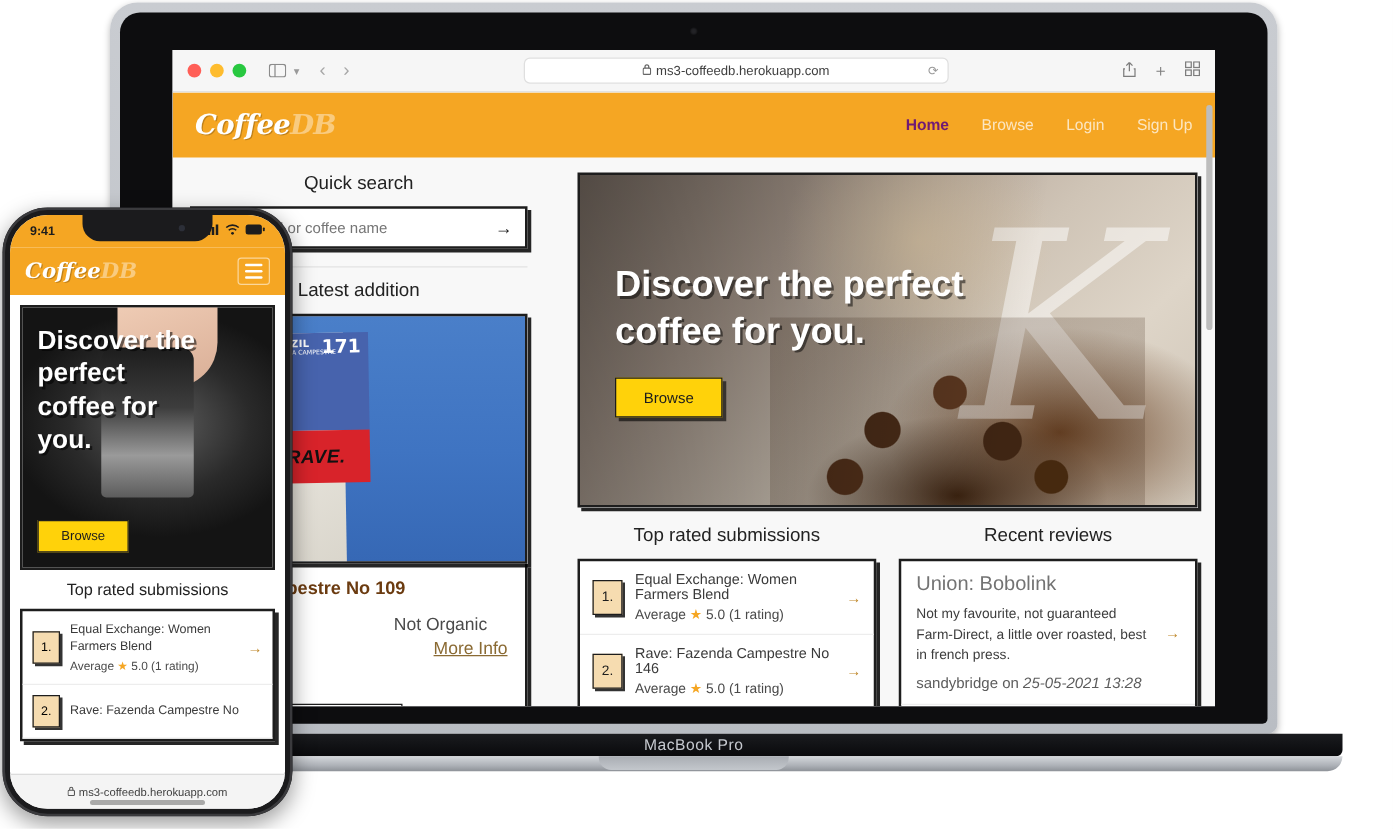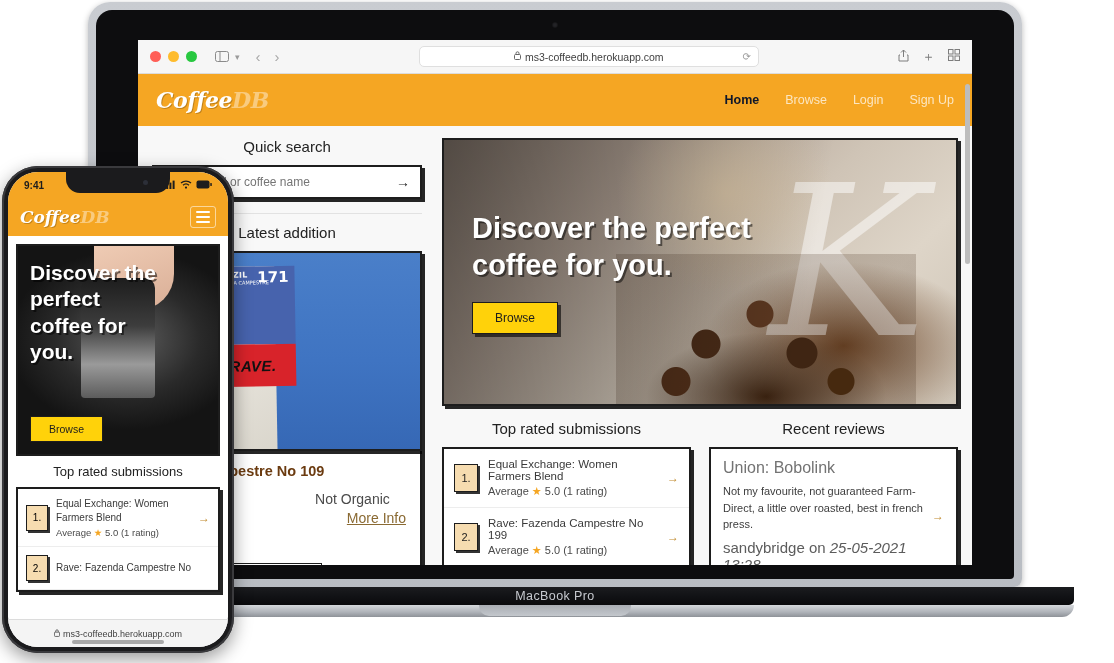--- a/index.html
+++ b/index.html
@@ -81,23 +81,23 @@
   .site { height: calc(100% - 34px); background: #f8f8f8; position: relative; overflow: hidden; }
   .navbar {
     height: 52px; background: #f5a623; display: flex; align-items: center;
     justify-content: space-between; padding: 0 18px;
   }
   .logo { font-family: "DejaVu Serif", serif; font-weight: bold; font-style: italic; font-size: 22px; letter-spacing: -.5px; }
   .logo .c { color: #ffffff; text-shadow: 1px 1px 0 rgba(0,0,0,.22); }
   .logo .db { color: rgba(255,255,255,.42); }
   .navlinks { display: flex; gap: 26px; font-size: 12.5px; }
   .navlinks a { color: rgba(255,255,255,.72); text-decoration: none; }
-  .navlinks a.active { color: #0f172a; font-weight: bold; }
-
-  .content { display: flex; padding: 0; height: calc(100% - 52px); }
+  .navlinks a.active { color: #701a75; font-weight: bold; }
+
+  .content { display: flex; padding: 0; height: calc(100% - 52px); gap: 20px; }
   .col-left { width: 298px; padding: 12px 14px 0 14px; }
   .col-right { flex: 1; padding: 12px 14px 0 6px; }
 
   .sec-title { text-align: center; font-size: 15px; color: #222; font-weight: normal; margin-bottom: 10px; }
   .qs-input-wrap {
     border: 2px solid #1d1d1d; background: #fff; height: 34px;
     display: flex; align-items: center; padding: 0 10px; position: relative;
     box-shadow: 3px 3px 0 rgba(0,0,0,.85);
   }
   .qs-input { border: none; outline: none; font-size: 12px; color: #8b8b8b; flex: 1; background: transparent; font-family: inherit; }
@@ -189,21 +189,21 @@
   .tinfo { flex: 1; }
   .tname { font-size: 11.5px; color: #3a3a3a; margin-bottom: 3px; }
   .tavg { font-size: 11px; color: #4a4a4a; }
   .star { color: #f5a623; }
   .arrow { color: #c08a2e; font-size: 12px; }
   .rvrow { padding: 10px 12px; border-bottom: 1px solid #ededed; display: flex; align-items: center; gap: 8px; }
   .rvrow:last-child { border-bottom: none; }
   .rvmain { flex: 1; }
   .rvtitle { color: #737373; font-size: 16px; margin-bottom: 6px; }
   .rvtext { font-size: 11px; color: #3d3d3d; line-height: 1.5; }
-  .rvmeta { font-size: 15px; color: #5c5c5c; margin-top: 6px; }
+  .rvmeta { font-size: 12px; color: #5c5c5c; margin-top: 6px; }
   .rvmeta i { color: #5c5c5c; }
   .scrollbar { position: absolute; right: 1px; top: 0; width: 7px; height: 100%; }
   .scrollthumb { position: absolute; right: 1px; top: 10px; width: 5px; height: 180px; background: #bdbdbd; border-radius: 3px; }
 
   
   .iphone {
     position: absolute; left: 2px; top: 166px; width: 232px; height: 487px;
     background: #1b1b1d; border-radius: 36px; padding: 6px;
     box-shadow: 0 6px 18px rgba(0,0,0,.4), 0 0 0 2px #3a3a3d inset;
   }
@@ -415,21 +415,21 @@
                             <span>5.0</span>
                             <span>(1 rating)</span>
                           </div>
                         </div>
                         <span class="arrow">→</span>
                       </div>
 
                       <div class="trow">
                         <div class="rank">2.</div>
                         <div class="tinfo">
-                          <div class="tname">Rave: Fazenda Campestre No 199</div>
+                          <div class="tname">Rave: Fazenda Campestre No 146</div>
                           <div class="tavg">
                             <span>Average</span>
                             <span class="star">★</span>
                             <span>5.0</span>
                             <span>(1 rating)</span>
                           </div>
                         </div>
                         <span class="arrow">→</span>
                       </div>
 

